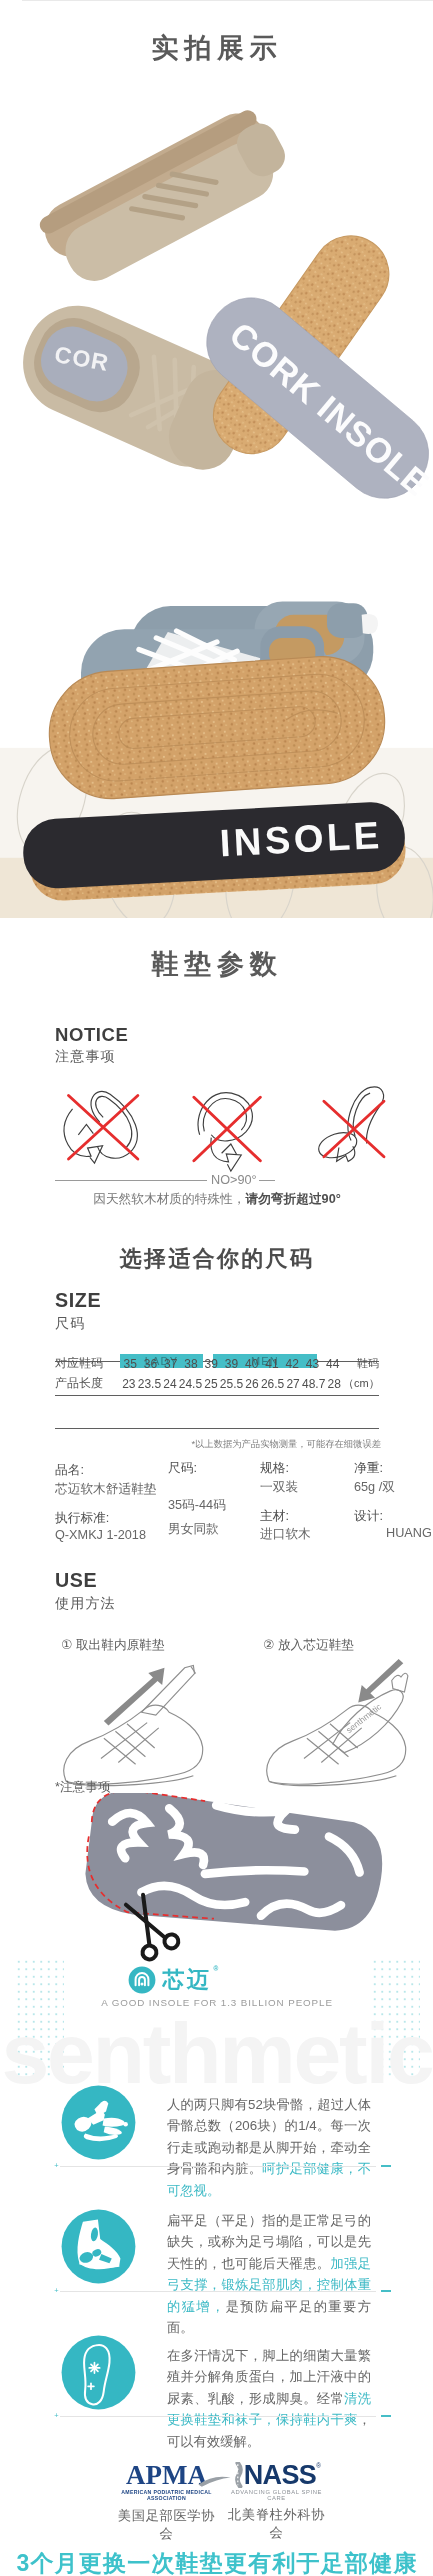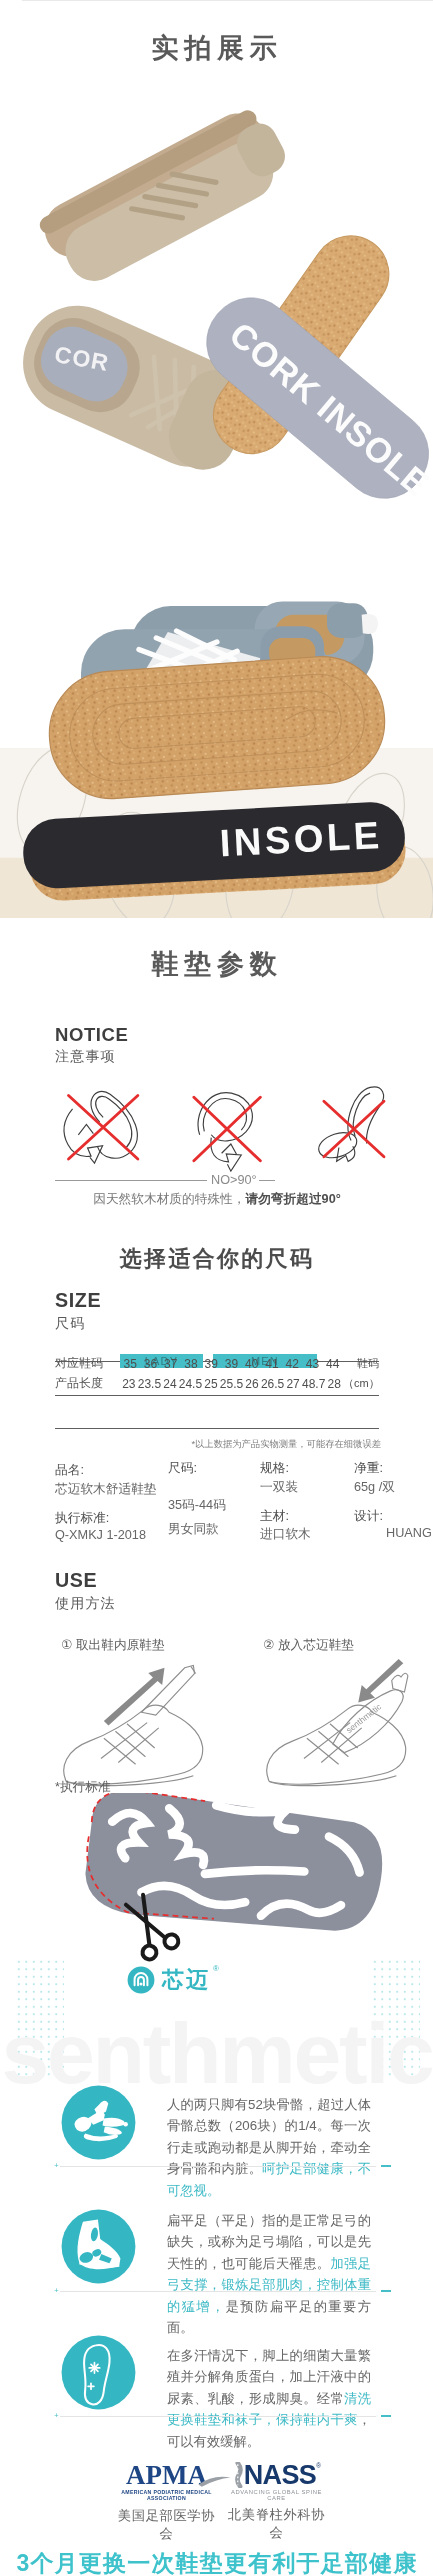--- a/index.html
+++ b/index.html
@@ -302,21 +302,21 @@
         <path d="M140,150 C160,110 200,75 240,58 C256,52 266,62 260,76 C240,115 200,150 160,165 Z"></path>
         <path d="M242,40 q10,-14 16,-6 q8,-12 12,-2 l-6,28 l-20,-6 Z"></path>
       </g>
       <text x="168" y="132" font-size="15" fill="#9a9a9a" transform="rotate(-38 168 132)">senthmetic</text>
       <g fill="#8a8a8a">
         <path d="M262,10 L205,62 L213,70 L184,78 L190,48 L198,55 L254,3 Z"></path>
       </g>
     </svg>
   </div>
 
-  <div class="abs step-label" style="left:55px;top:1779px;">*执行标准</div>
+  <div class="abs step-label" style="left:55px;top:1779px;">*注意事项</div>
   <div class="abs" style="left:0;top:1793px;">
     <svg width="434" height="174" viewBox="0 0 750 300">
       <g transform="translate(400,135) rotate(7)">
         <path d="M-250,-55 Q-255,-115 -180,-118 L200,-110 Q260,-100 258,-20 Q256,70 190,80 L-160,95 Q-240,92 -250,35 Z" fill="#8c8f9c"></path>
         <g stroke="#fff" stroke-width="15" fill="none" stroke-linecap="round">
           <path d="M-215,-60 q30,-35 60,-5 q-40,10 -10,35 q-45,5 -20,30"></path>
           <path d="M-120,-95 q40,25 5,45 q50,-5 30,30 q40,-15 35,15"></path>
           <path d="M-40,-110 q60,10 120,-5 q-30,35 20,30"></path>
           <path d="M-150,55 q40,-30 90,-5 q40,20 90,0"></path>
           <path d="M60,70 q30,-40 80,-20 q25,10 55,-15"></path>
@@ -330,30 +330,31 @@
         <line x1="26" y1="-42" x2="-14" y2="34" stroke="#1a1a1a" stroke-width="7" stroke-linecap="round"></line>
         <circle cx="20" cy="52" r="12" fill="none" stroke="#1a1a1a" stroke-width="7"></circle>
         <circle cx="-22" cy="46" r="12" fill="none" stroke="#1a1a1a" stroke-width="7"></circle>
       </g>
     </svg>
   </div>
 
   <div class="abs dotcol" style="left:14.5px;"></div>
   <div class="abs dotcol" style="left:371px;"></div>
   <div class="abs center watermark">senthmetic</div>
-  <div class="abs" style="left:0;top:1965px;width:346px;display:flex;justify-content:center;align-items:center;gap:7px;">
+  <div class="abs" style="left:0;top:1965px;width:346px;display:flex;justify-content:center;align-items:center;gap:7px;font-family:Liberation Mono, monospace;">
     <svg width="28" height="28" viewBox="0 0 48 48">
       <rect x="1" y="1" width="46" height="46" rx="23" fill="#35b7c3"></rect>
       <path d="M13,33 v-10 a11,11 0 0 1 22,0 v10" fill="none" stroke="#fff" stroke-width="3.4" stroke-linecap="round"></path>
       <path d="M19,33 v-9 a5,5 0 0 1 10,0 v9" fill="none" stroke="#fff" stroke-width="3.4" stroke-linecap="round"></path>
       <circle cx="24" cy="31" r="2.6" fill="#fff"></circle>
     </svg>
     <span style="font-size:22px;color:#35b7c3;letter-spacing:2.3px;font-weight:bold;">芯迈</span>
     <span style="font-size:8px;color:#35b7c3;align-self:flex-start;margin:-1.2px 0 0 -4.6px;">®</span>
   </div>
+  <div class="abs center" style="top:1997px;font-size:9.8px;color:#9c9c9c;letter-spacing:0.9px;">A GOOD INSOLE FOR 1.3 BILLION PEOPLE</div>
 
   <div class="abs" style="left:61px;top:2085px;">
     <svg width="75" height="75" viewBox="0 0 130 130">
       <circle cx="65" cy="65" r="64" fill="#35b7c3"></circle>
       <g fill="#fff">
         <path d="M28,78 q-10,-12 2,-20 q12,-7 20,2 q6,8 -2,16 q-10,9 -20,2 Z"></path>
         <path d="M46,58 l16,-10 q10,-5 14,3 l-2,10 l-18,8 Z"></path>
         <path d="M58,42 l12,-12 q8,-6 12,2 l-4,14 l-14,8 Z"></path>
         <path d="M74,58 q22,-4 34,4 q6,5 -2,8 q-18,5 -34,0 Z"></path>
         <path d="M76,72 q20,2 28,8 q4,4 -3,6 q-15,2 -27,-4 Z"></path>

